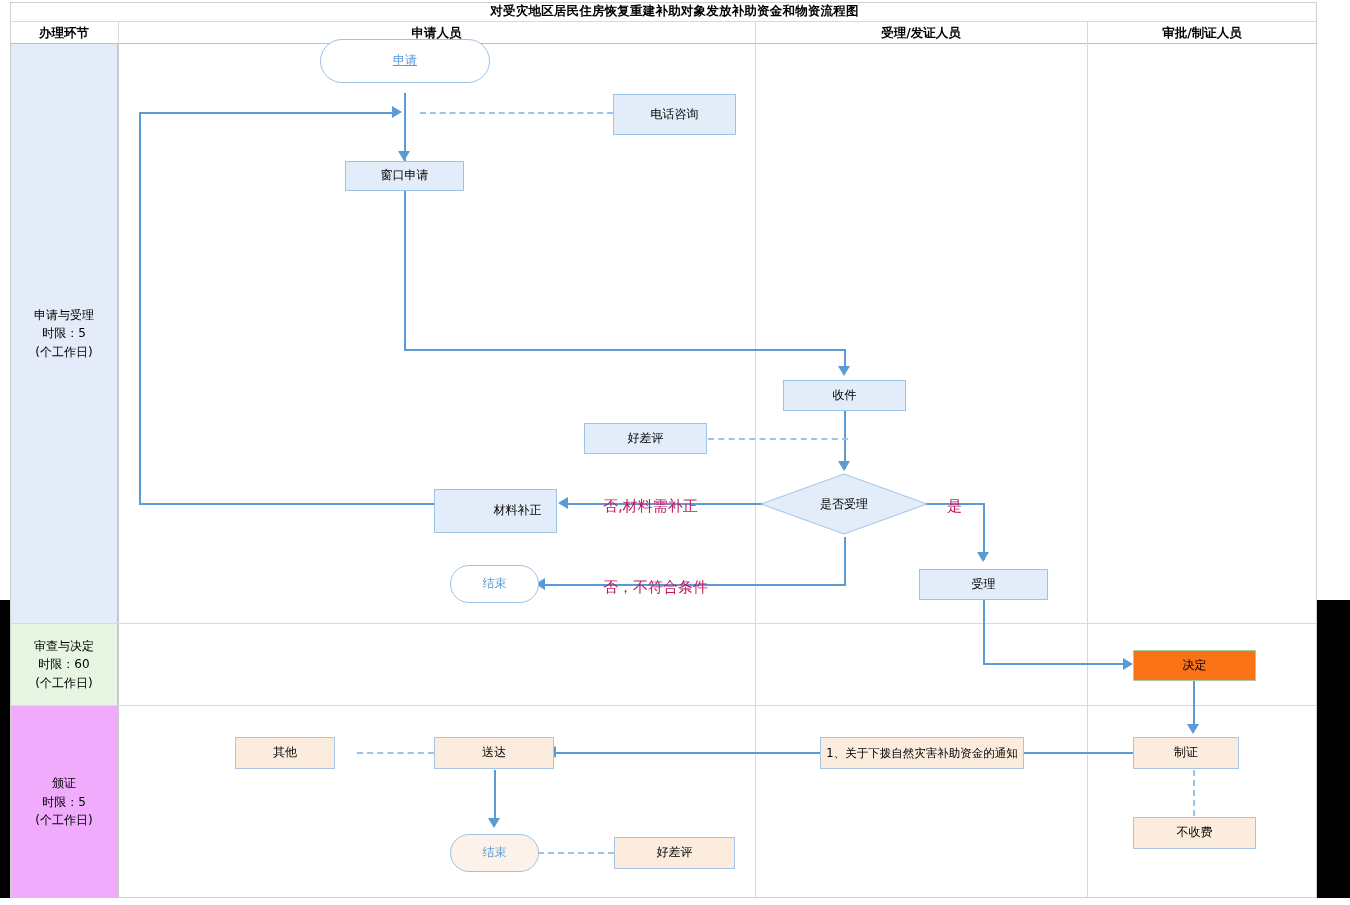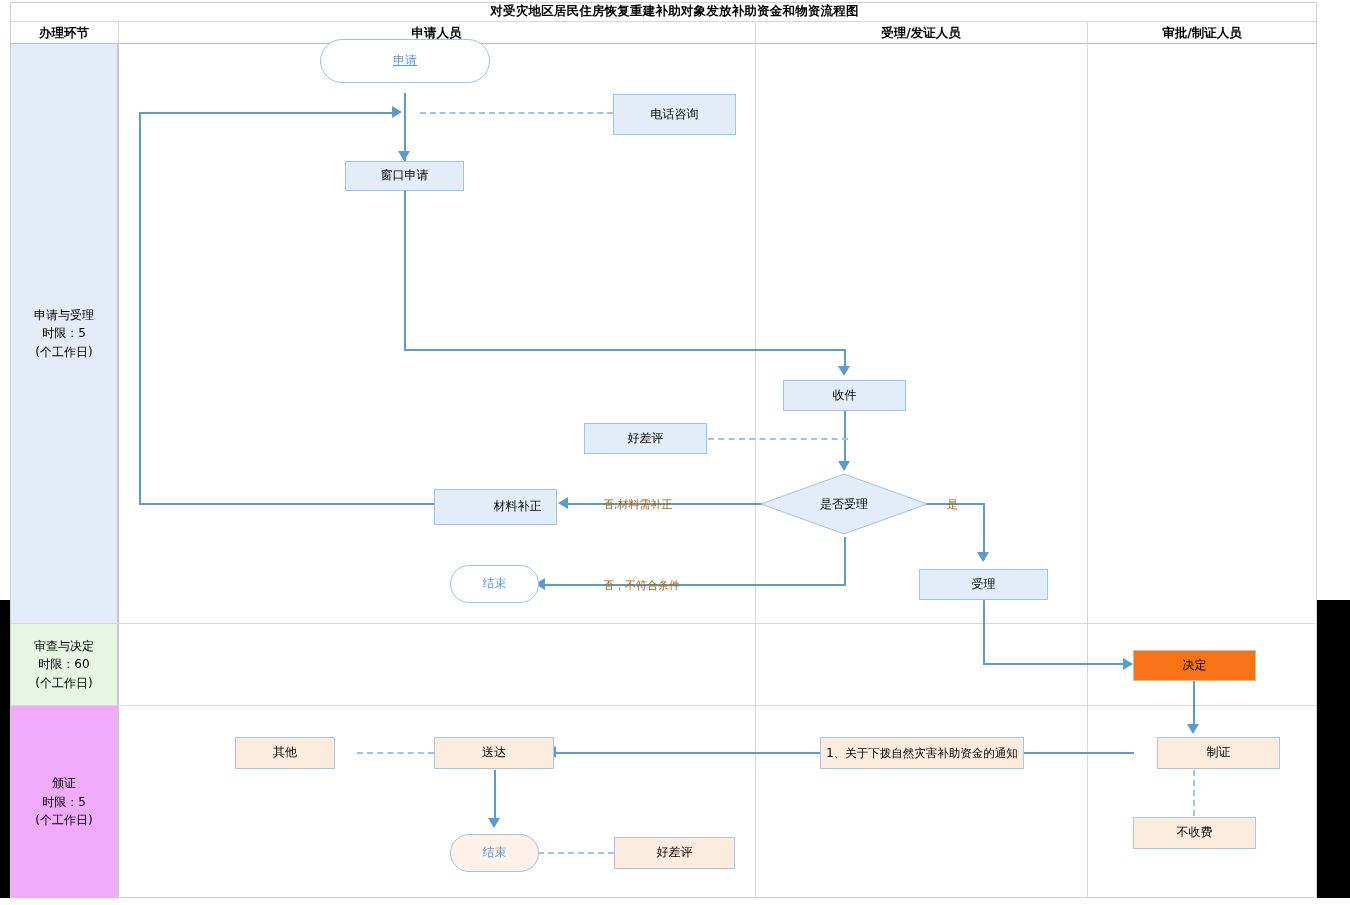--- a/index.html
+++ b/index.html
@@ -67,21 +67,21 @@
   
   .ln{position:absolute;background:#5b9bd5;}
   .lh{height:2px;}
   .lv{width:2px;}
   .dash-h{position:absolute;height:0;border-top:2px dashed #9dc3e6;}
   .dash-v{position:absolute;width:0;border-left:2px dashed #9dc3e6;}
   .arrow{position:absolute;width:0;height:0;}
   .arrow-down{border-left:6px solid transparent;border-right:6px solid transparent;border-top:10px solid #5b9bd5;}
   .arrow-left{border-top:6px solid transparent;border-bottom:6px solid transparent;border-right:10px solid #5b9bd5;}
   .arrow-right{border-top:6px solid transparent;border-bottom:6px solid transparent;border-left:10px solid #5b9bd5;}
-  .elabel{position:absolute;font-size:11px;color:#a16207;background:transparent;white-space:nowrap;}
+  .elabel{position:absolute;font-size:15px;color:#be185d;background:transparent;white-space:nowrap;}
 </style>
 </head>
 <body>
 
 <div class="page">
 
   <div class="bleed-left"></div>
   <div class="bleed-right"></div>
   <div class="bleed-bottom"></div>
 
@@ -181,29 +181,29 @@
 
   <div class="node rect" style="left:584px;top:423px;width:123px;height:31px;">好差评</div>
 
   <div class="diamond-wrap" style="left:760px;top:473px;width:168px;height:62px;">
     <svg width="168" height="62" viewBox="0 0 168 62">
       <polygon points="84,1 167,31 84,61 1,31" fill="#e3edfa" stroke="#9dc3e6" stroke-width="1"></polygon>
     </svg>
     <div class="diamond-label">是否受理</div>
   </div>
 
-  <div class="node rect" style="left:434px;top:489px;width:123px;height:36px;padding-left:44px;">材料补正</div>
+  <div class="node rect" style="left:434px;top:489px;width:123px;height:44px;padding-left:44px;">材料补正</div>
 
   <div class="node round" style="left:450px;top:565px;width:89px;height:38px;">结束</div>
 
   <div class="node rect" style="left:919px;top:569px;width:129px;height:31px;">受理</div>
 
   <div class="node rect-green" style="left:1133px;top:650px;width:123px;height:31px;">决定</div>
 
-  <div class="node rect-orange" style="left:1133px;top:737px;width:123px;height:32px;margin-left:24px;">制证</div>
+  <div class="node rect-orange" style="left:1133px;top:737px;width:106px;height:32px;">制证</div>
 
   <div class="node rect-orange" style="left:1133px;top:817px;width:123px;height:32px;">不收费</div>
 
   <div class="node rect-orange" style="left:820px;top:737px;width:204px;height:32px;font-size:11.5px;">1、关于下拨自然灾害补助资金的通知</div>
 
   <div class="node rect-orange" style="left:434px;top:737px;width:120px;height:32px;">送达</div>
 
   <div class="node rect-orange" style="left:235px;top:737px;width:100px;height:32px;">其他</div>
 
   <div class="node round-orange" style="left:450px;top:834px;width:89px;height:38px;">结束</div>

